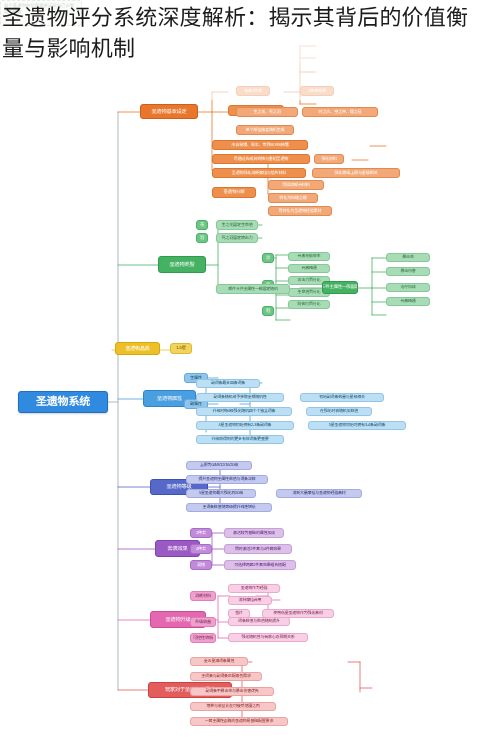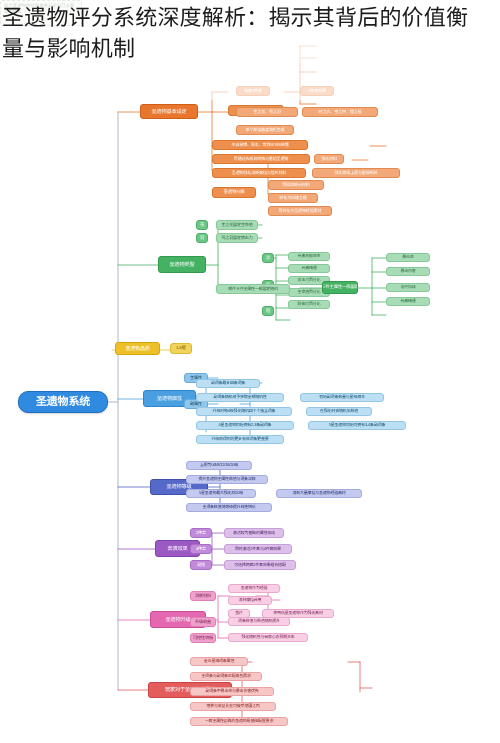--- a/index.html
+++ b/index.html
@@ -26,21 +26,21 @@
     display:flex;align-items:center;justify-content:center;
     text-align:center;
     line-height:1.05;
     letter-spacing:-.2px;
     white-space:nowrap;
     overflow:hidden;
     padding:0 2px;
   }
   .root{
     background:#2f8ae0;border:1px solid #1f6fbf;color:#ffffff;
-    font-size:11px;font-weight:bold;border-radius:10px;
+    font-size:11px;font-weight:bold;border-radius:3px;
     box-shadow:0 1px 2px rgba(0,0,0,.18);
   }
   
   .o1{background:#e8762c;border-color:#cf5f18;color:#fff;}
   .o2{background:#ef8f4d;border-color:#d9762f;color:#fff;}
   .o3{background:#f3a878;border-color:#e08a51;color:#fff;}
   .g1{background:#45b163;border-color:#329a4e;color:#fff;}
   .g2{background:#6cc685;border-color:#4fae68;color:#fff;}
   .g3{background:#a8dcb6;border-color:#86c897;color:#2d6b3f;}
   .y1{background:#edc02a;border-color:#d4a70f;color:#fff;}

